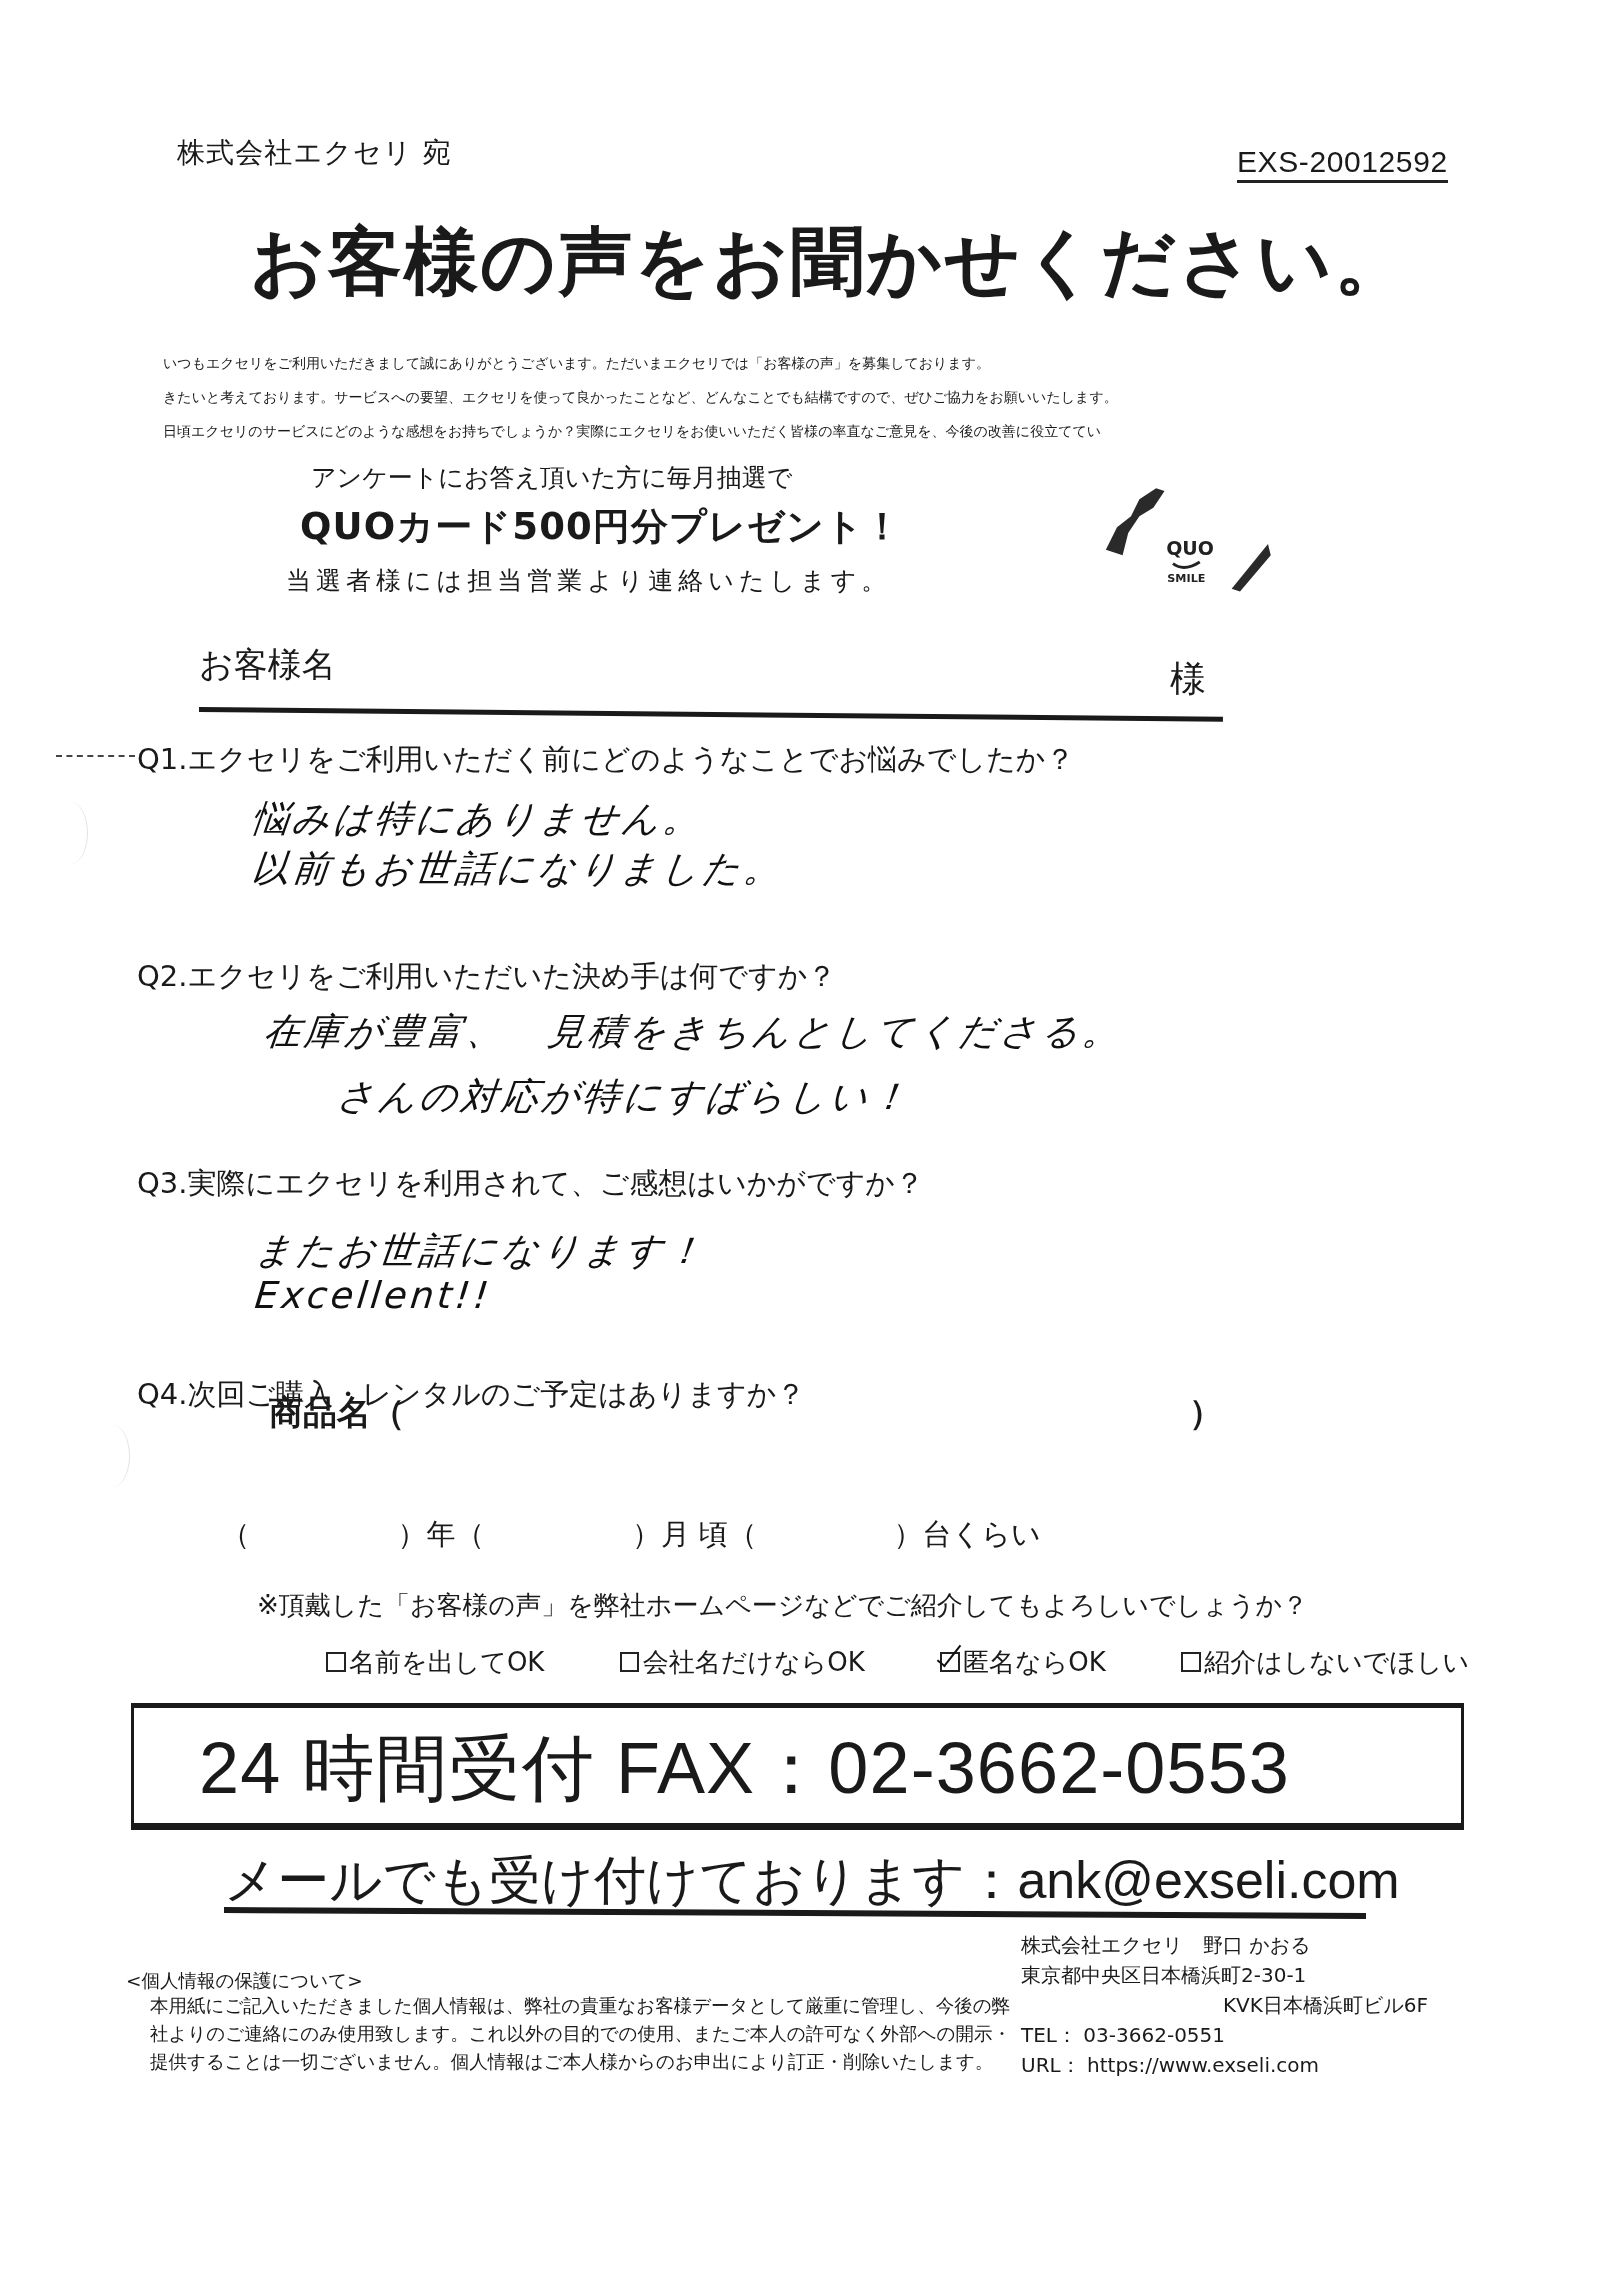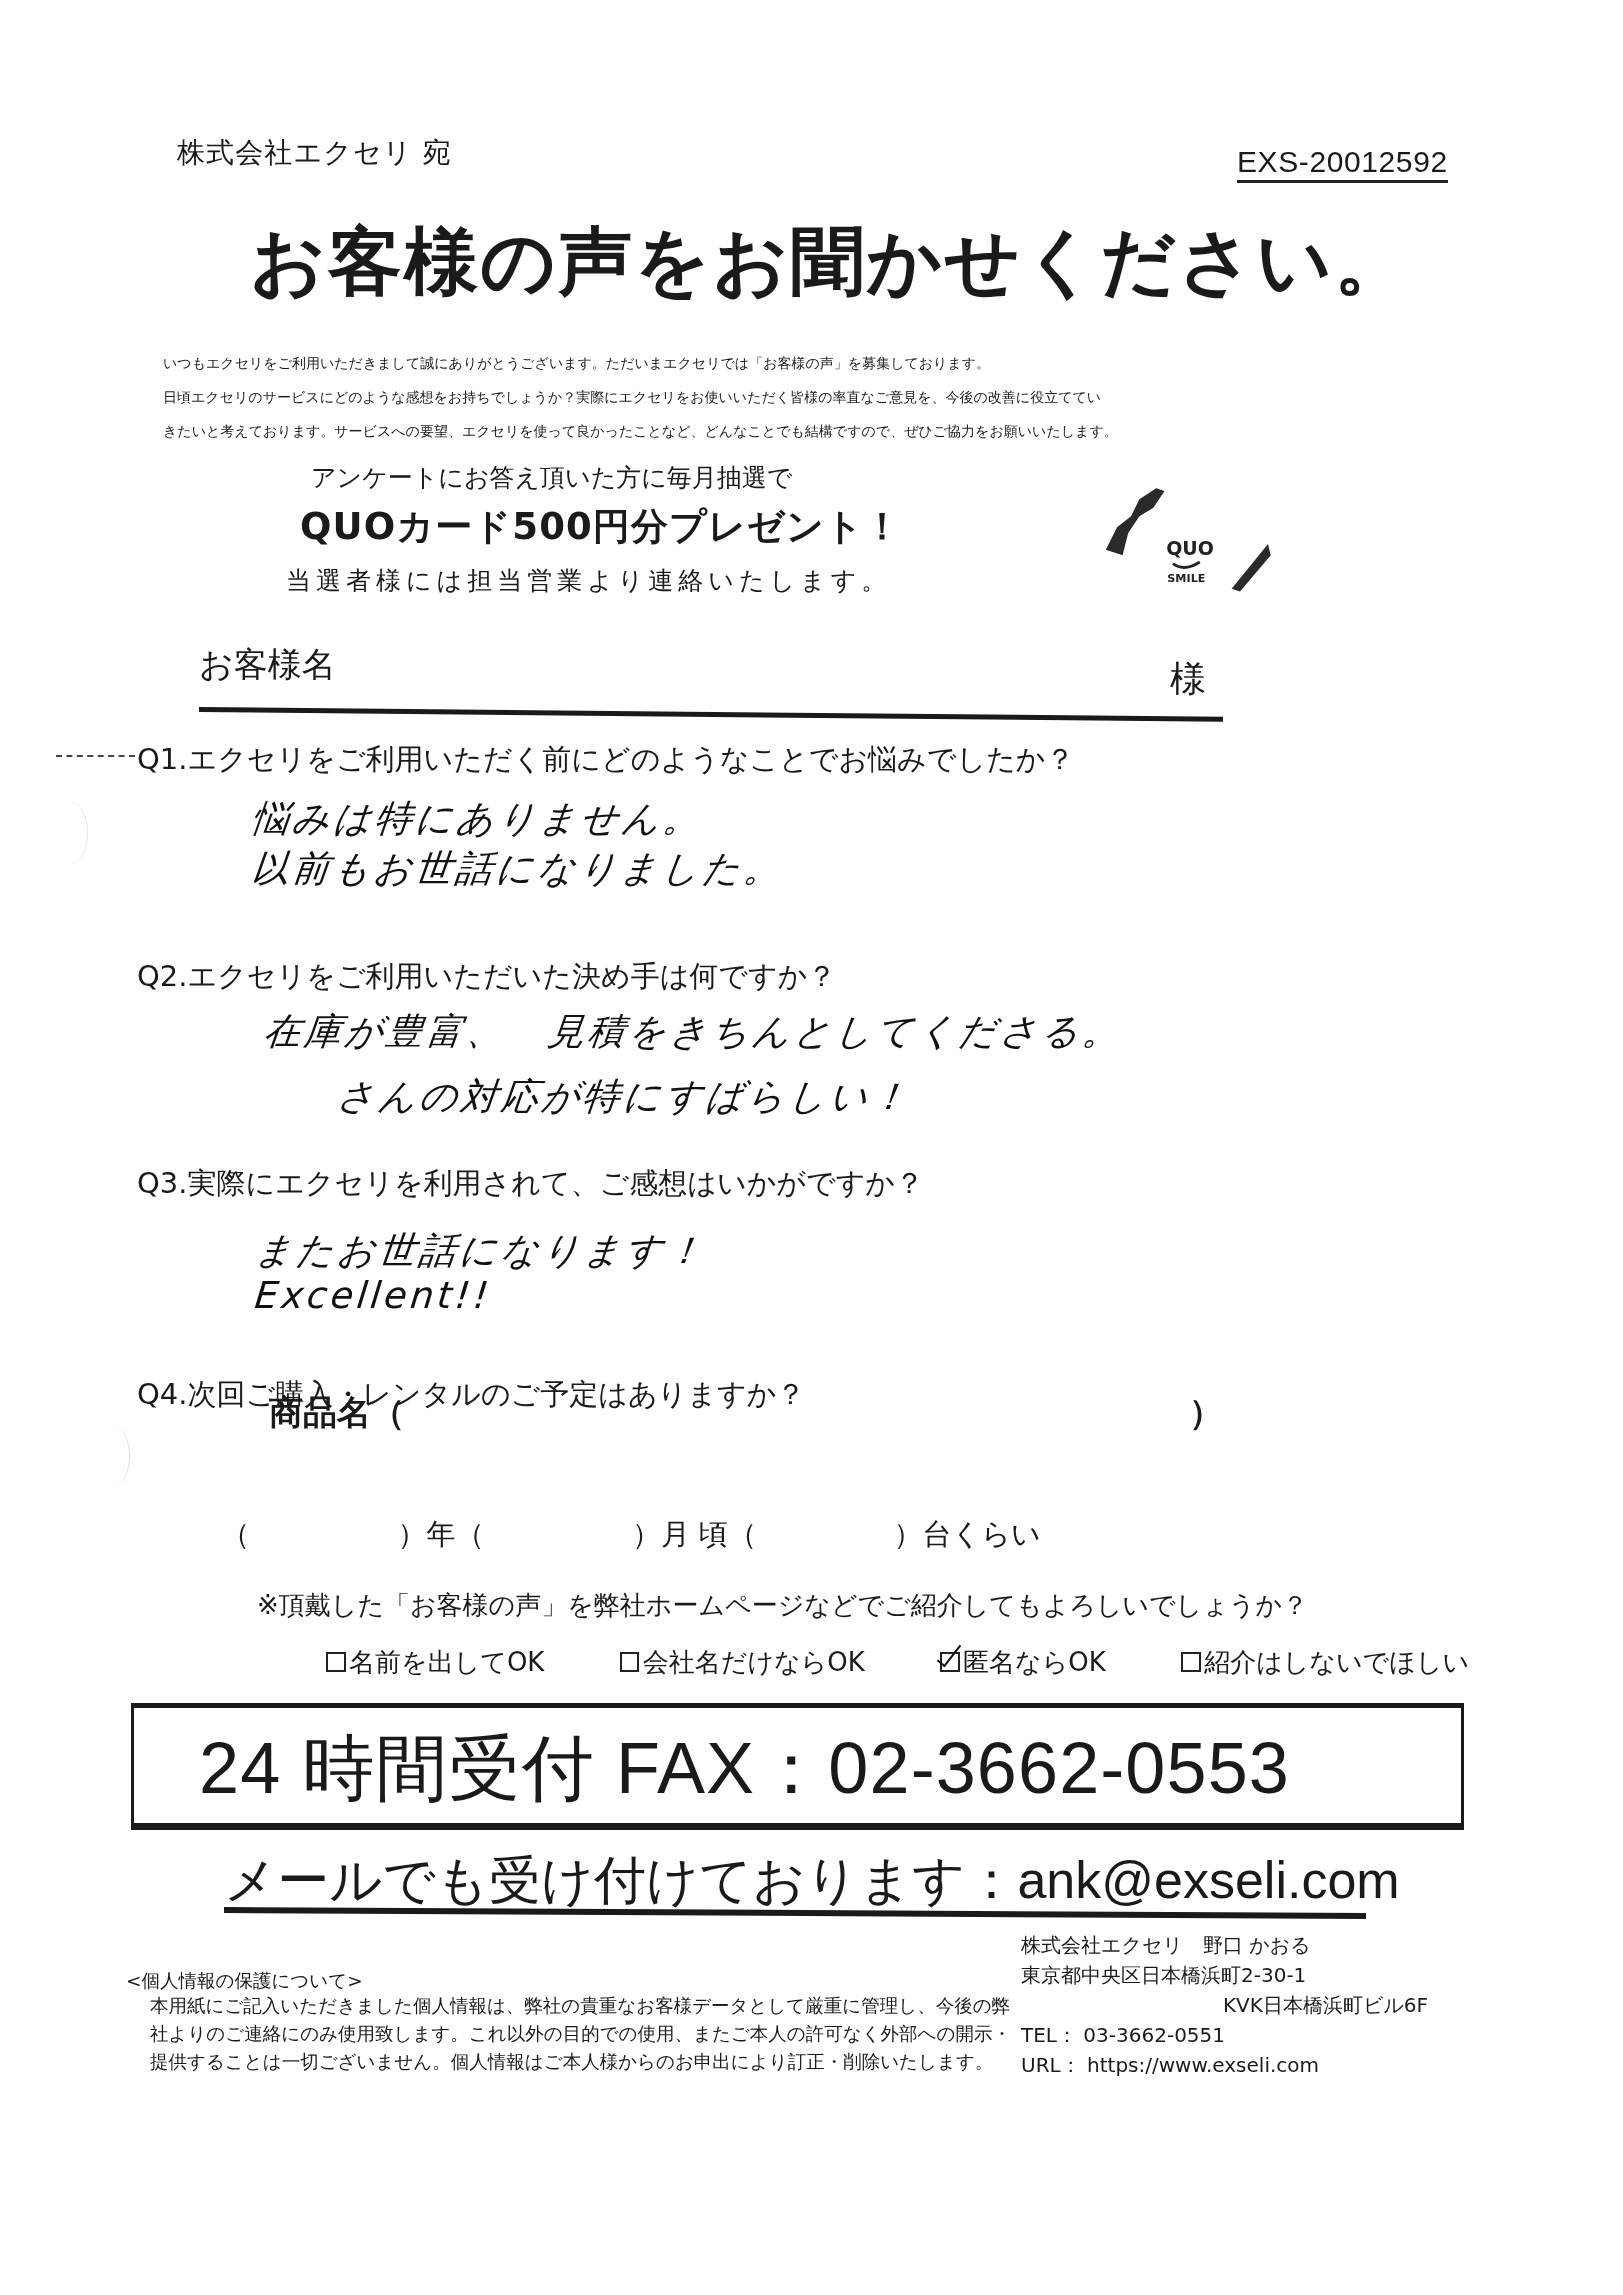--- a/index.html
+++ b/index.html
@@ -55,22 +55,22 @@
 </style>
 </head>
 <body>
 
 <div class="abs addressee">株式会社エクセリ 宛</div>
 <div class="abs docid">EXS-20012592</div>
 <div class="abs title">お客様の声をお聞かせください。</div>
 
 <div class="abs intro">
   <div>いつもエクセリをご利用いただきまして誠にありがとうございます。ただいまエクセリでは「お客様の声」を募集しております。</div>
+  <div>きたいと考えております。サービスへの要望、エクセリを使って良かったことなど、どんなことでも結構ですので、ぜひご協力をお願いいたします。</div>
   <div>日頃エクセリのサービスにどのような感想をお持ちでしょうか？実際にエクセリをお使いいただく皆様の率直なご意見を、今後の改善に役立ててい</div>
-  <div>きたいと考えております。サービスへの要望、エクセリを使って良かったことなど、どんなことでも結構ですので、ぜひご協力をお願いいたします。</div>
 </div>
 
 <div class="abs promo1">アンケートにお答え頂いた方に毎月抽選で</div>
 <div class="abs promo2">QUOカード500円分プレゼント！</div>
 <div class="abs promo3">当選者様には担当営業より連絡いたします。</div>
 <div class="abs quo-logo">
   <svg width="185" height="123" viewBox="0 0 330 220">
     <path d="M10 130 L30 90 L55 70 L70 40 L100 20 L115 25 L95 55 L70 70 L50 100 L40 140 Z" fill="#2a2a2a"></path>
     <path d="M235 200 L300 120 L305 140 L250 205 Z" fill="#2a2a2a"></path>
     <text x="118" y="140" font-family="DejaVu Sans, sans-serif" font-weight="bold" font-size="34" fill="#222">QUO</text>

